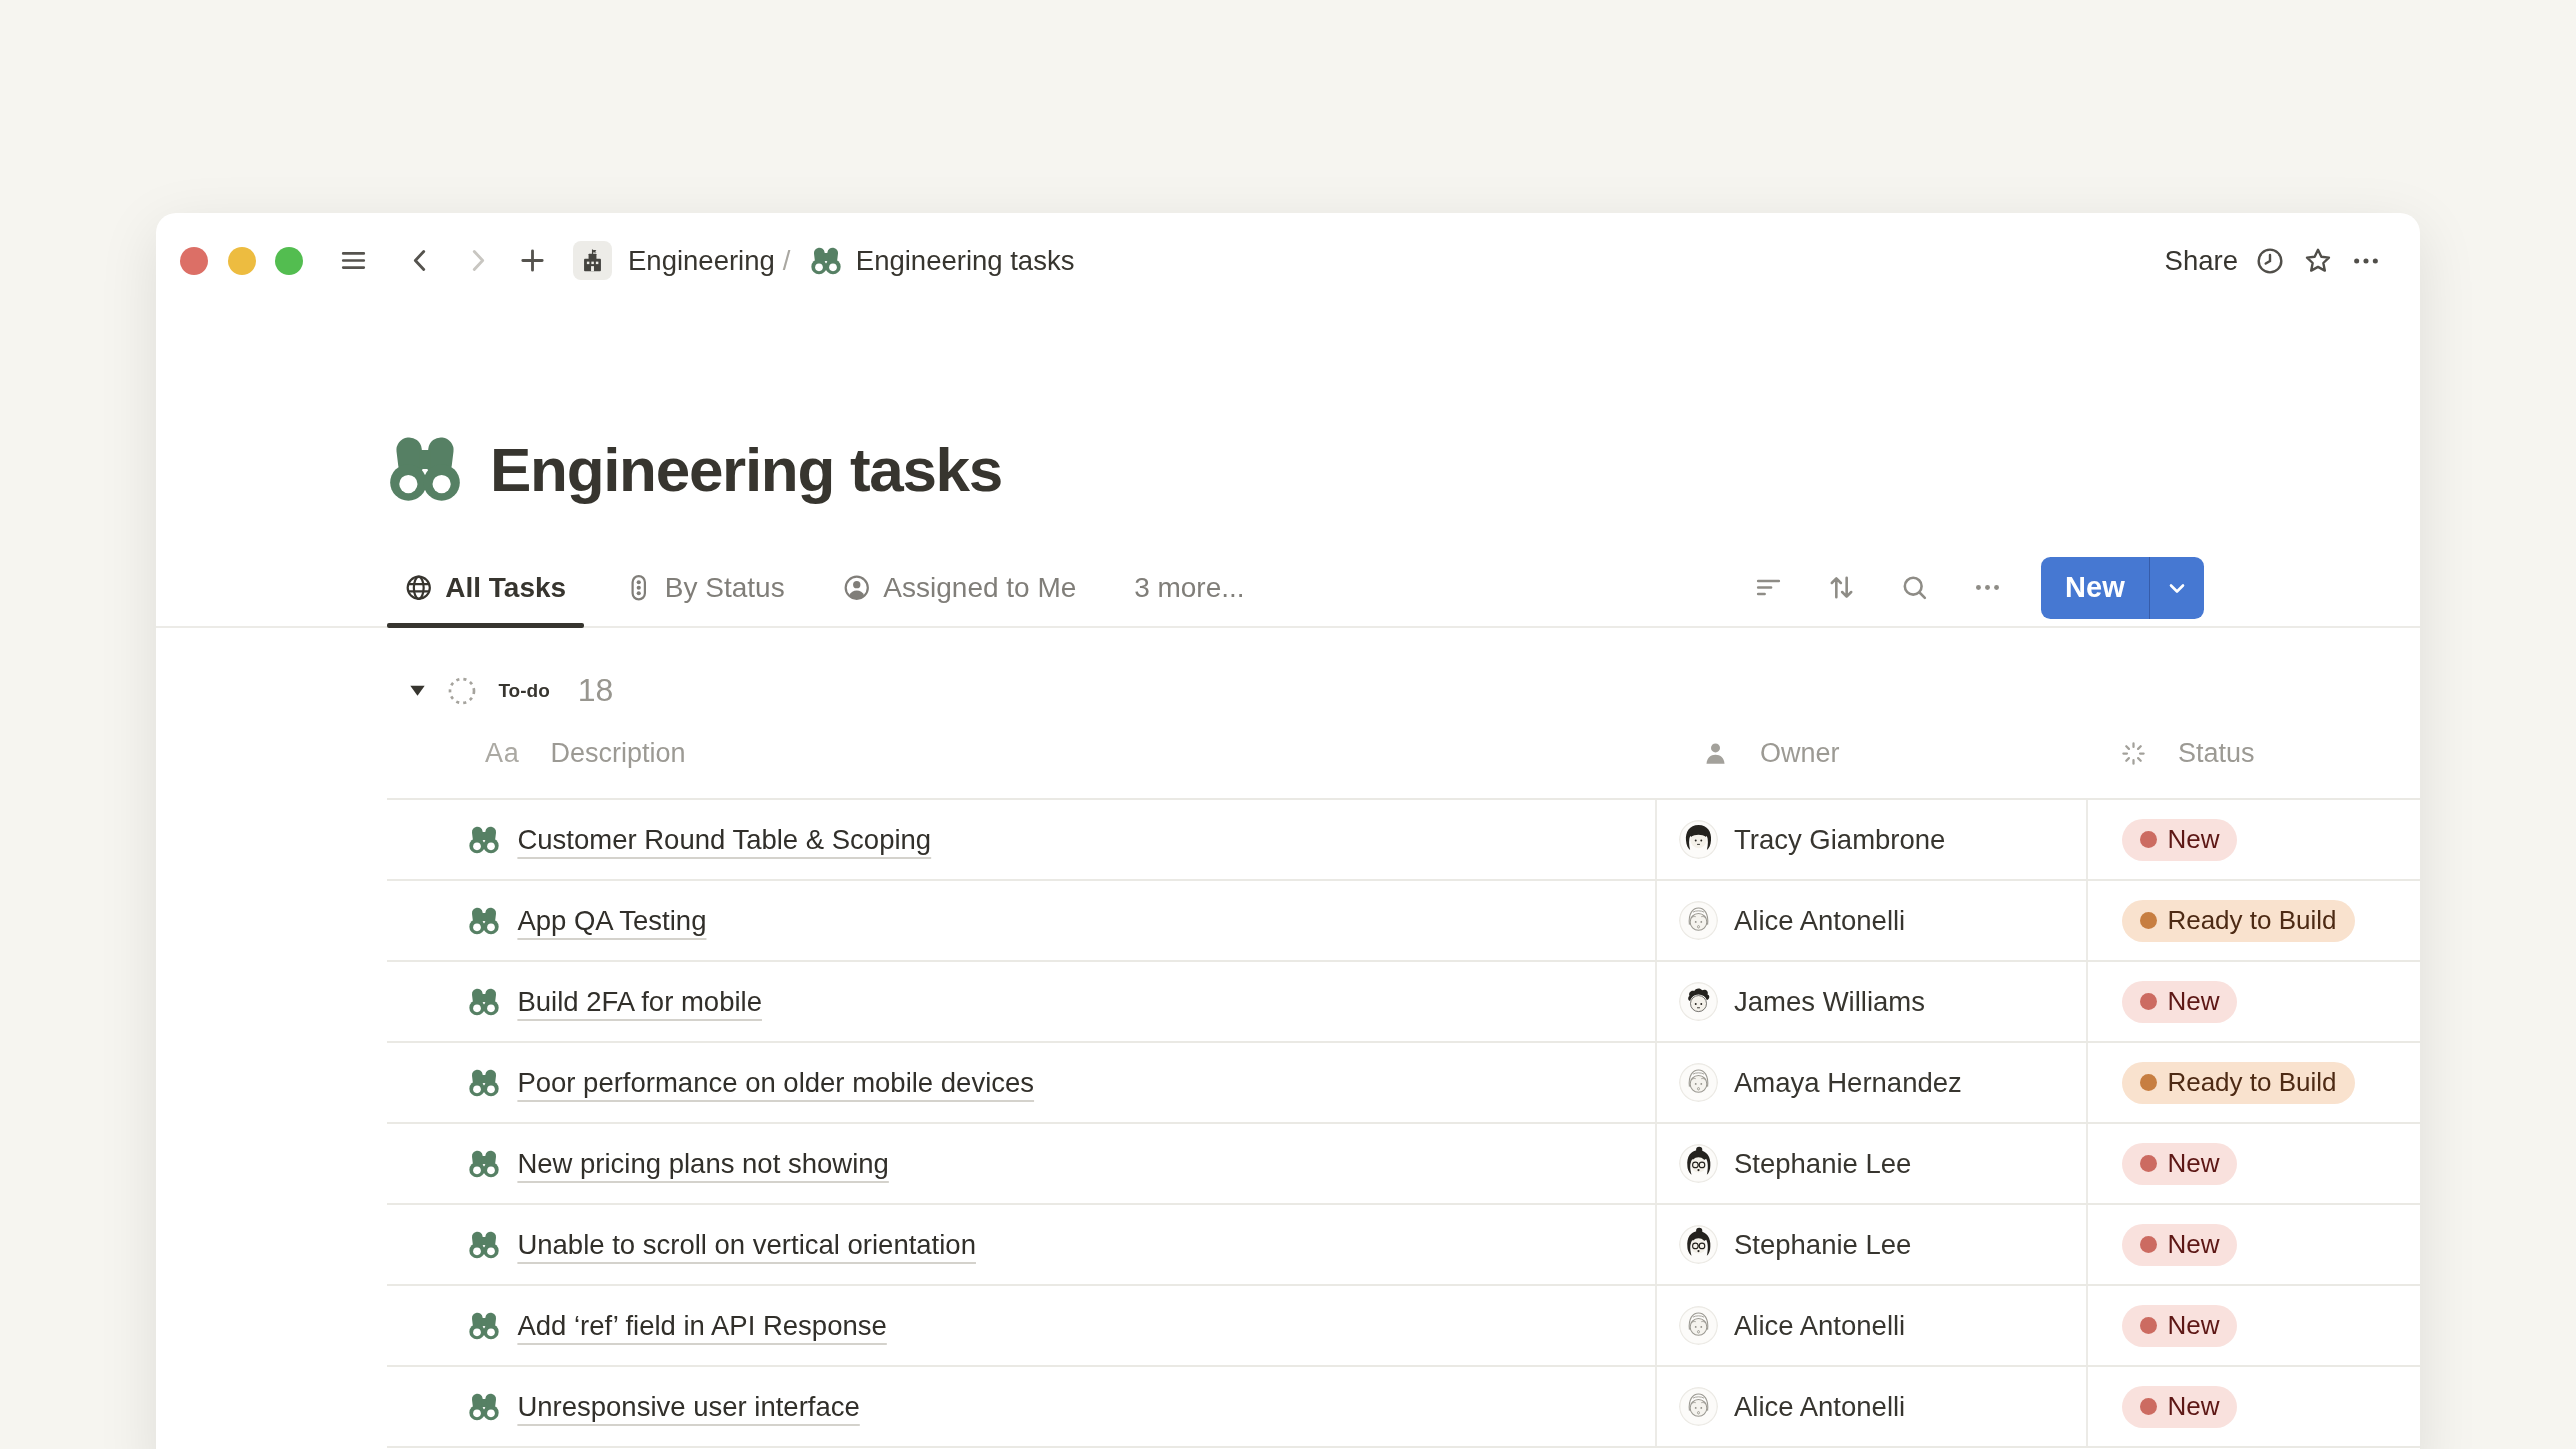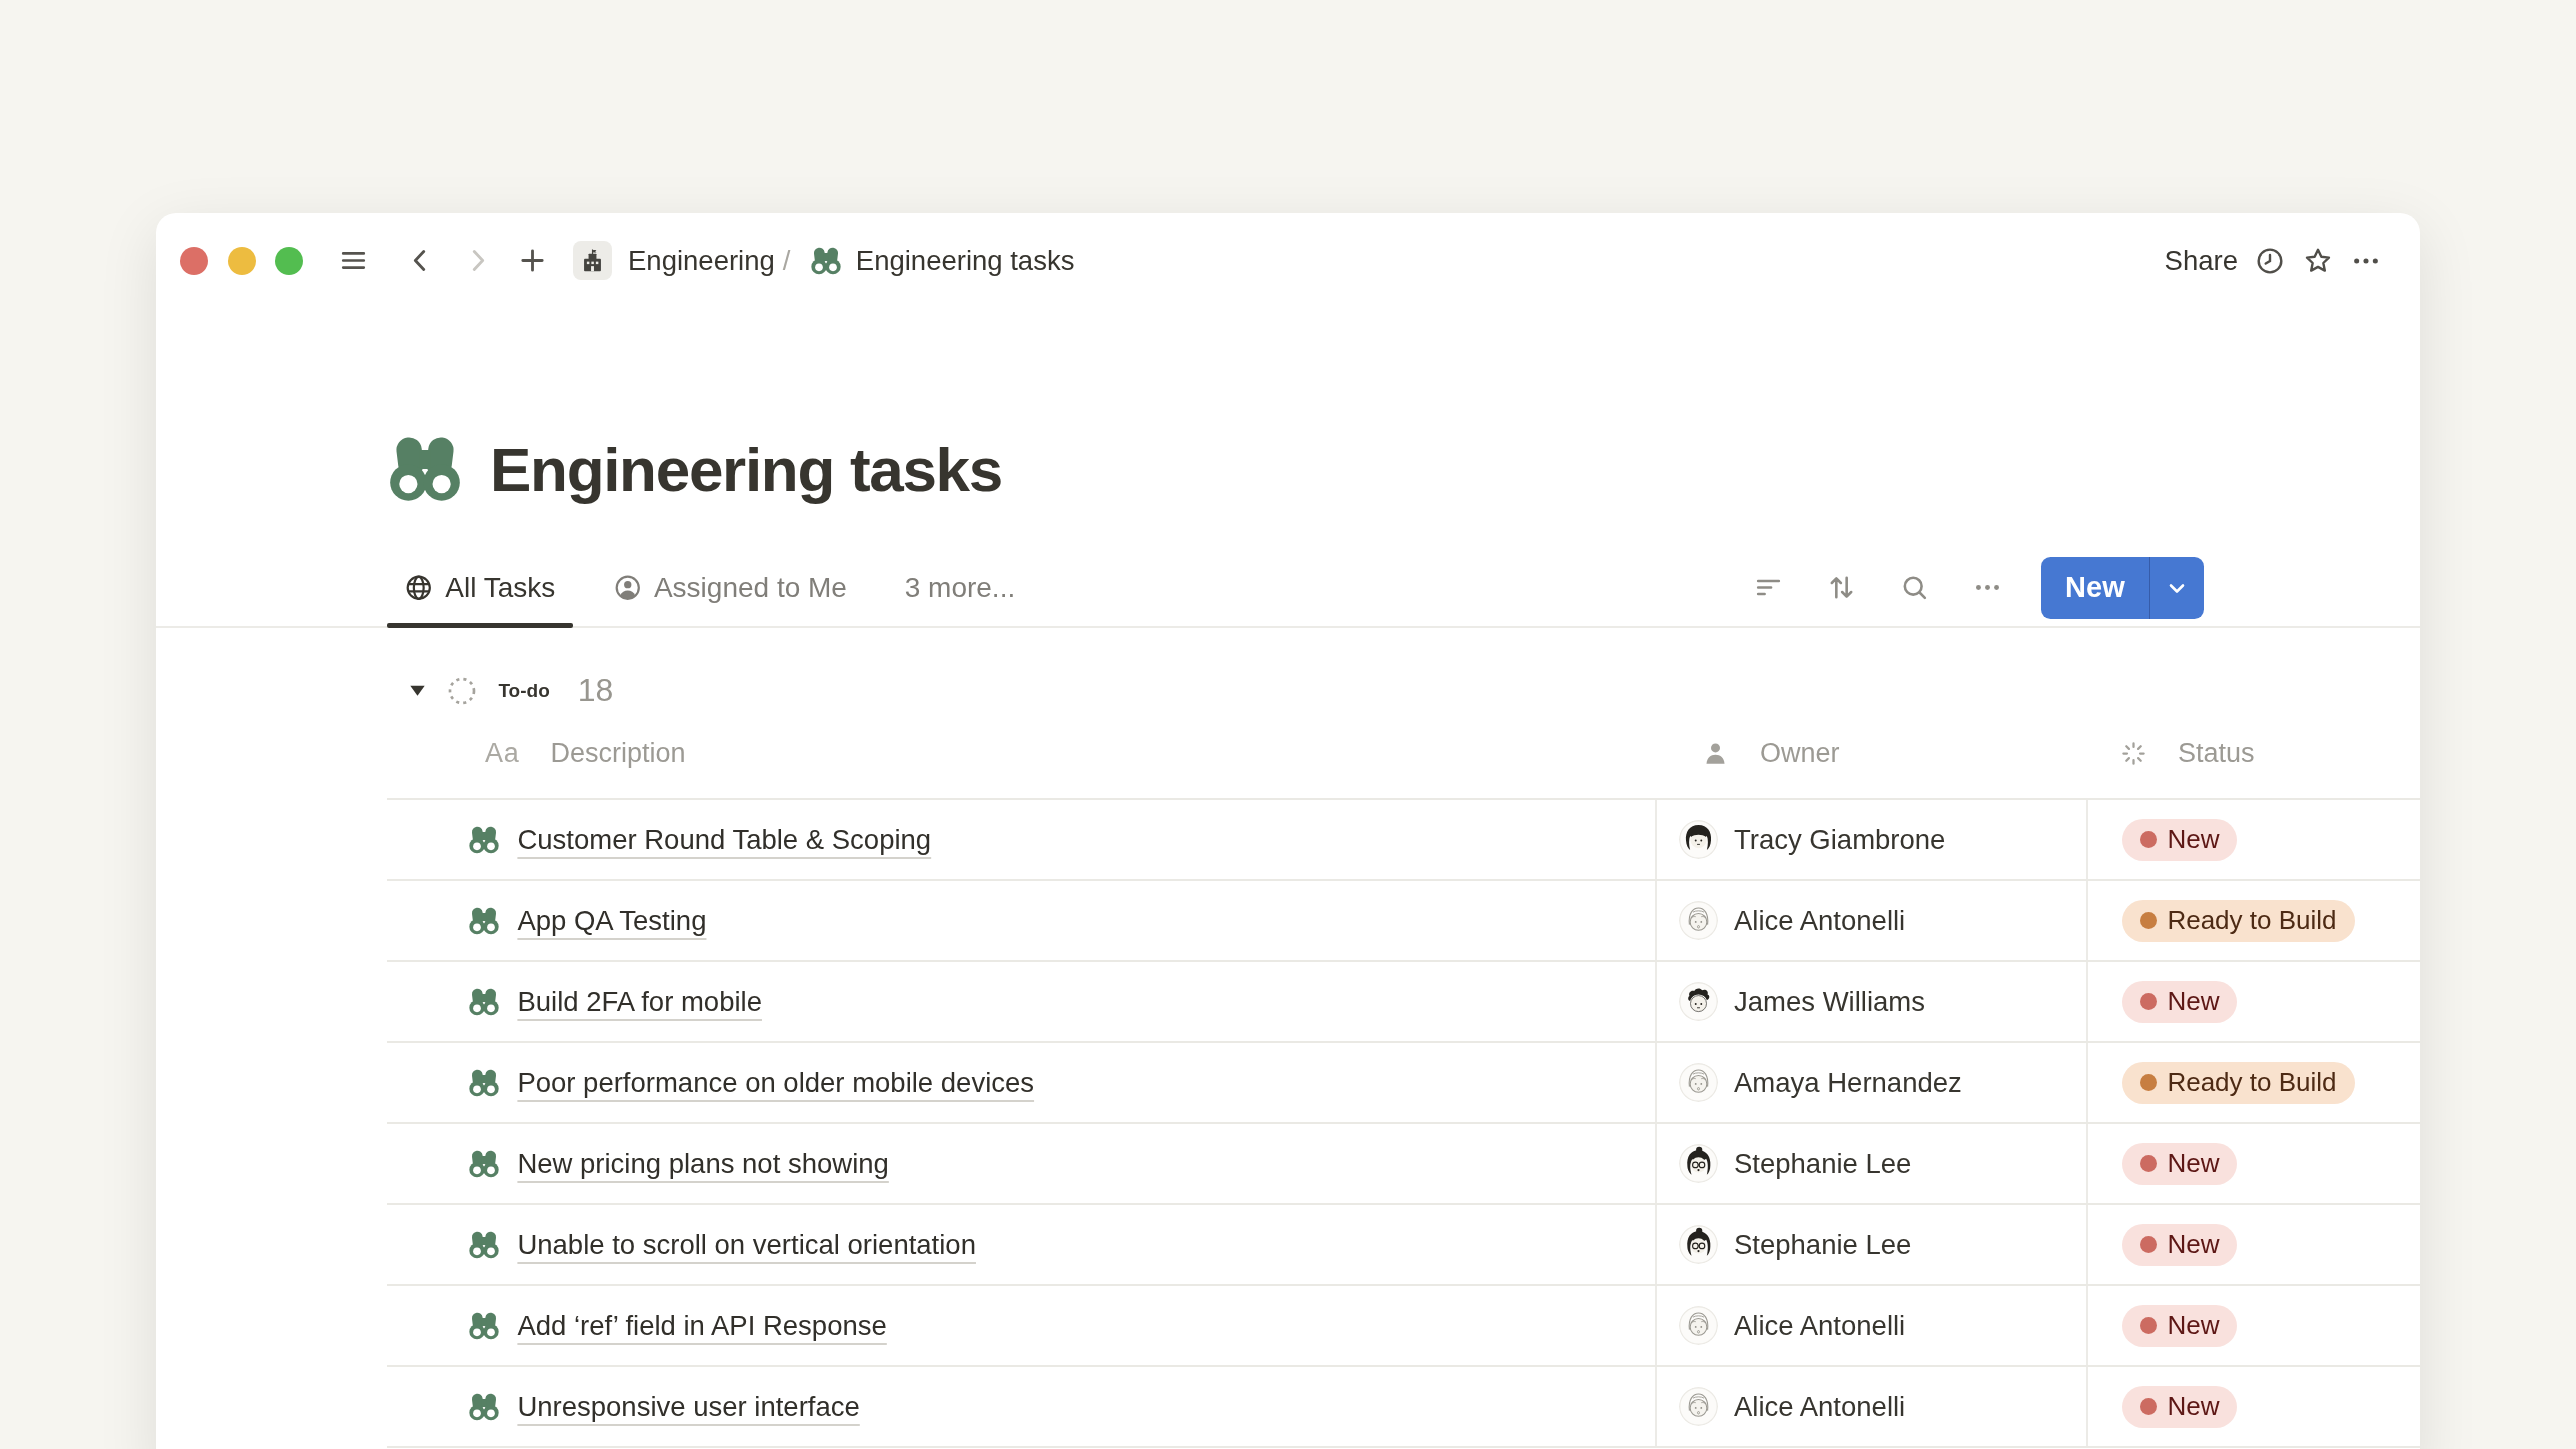--- a/index.html
+++ b/index.html
@@ -42,21 +42,21 @@
   
   .title-row{margin-top:123px;padding-left:231px;display:flex;align-items:center;gap:27px;}
   .title-icon{width:76px;height:76px;flex:none;color:var(--green);}
   .title-icon svg{width:100%;height:100%;}
   .page-title{font-size:62px;font-weight:700;letter-spacing:-1.3px;color:var(--text);}
 
   
   .tabs-row{margin-top:42px;display:flex;align-items:center;height:79px;padding:0 216px 0 231px;border-bottom:2px solid var(--divider);}
   .tabs{display:flex;height:100%;gap:23px;}
   .tab{display:flex;align-items:center;gap:11.4px;padding:0 17.4px;height:100%;position:relative;color:#807E79;font-size:28px;cursor:pointer;white-space:nowrap;}
-  .tab.active{color:var(--text);font-weight:400;}
+  .tab.active{color:var(--text);font-weight:700;}
   .tab.active::after{content:'';position:absolute;left:0;right:0;bottom:-2px;height:4.7px;background:var(--text);border-radius:2px;}
   .tab-icon{width:29.5px;height:29.5px;flex:none;}
   .tab-icon svg{width:100%;height:100%;}
   .controls{margin-left:auto;display:flex;align-items:center;gap:42px;}
   .ctl{width:31px;height:31px;color:#8E8C86;flex:none;}
   .ctl svg{width:100%;height:100%;}
   .new-btn{display:flex;height:62px;border-radius:9.4px;background:var(--blue);color:#fff;overflow:hidden;margin-left:-4px;cursor:pointer;}
   .new-main{padding:0 24px;font-size:29px;font-weight:600;display:flex;align-items:center;}
   .new-divider{width:1.3px;background:rgba(20,30,80,0.30);margin:0;}
   .new-caret{width:54px;display:flex;align-items:center;justify-content:center;}
@@ -204,20 +204,31 @@
     <div class="tabs" id="tabs">
   <div class="tab active">
     <span class="tab-icon"><svg viewBox="0 0 24 24" fill="none" stroke="currentColor" stroke-width="1.8">
               <circle cx="12" cy="12" r="9"></circle>
               <ellipse cx="12" cy="12" rx="4" ry="9"></ellipse>
               <path d="M3.5 9h17M3.5 15h17"></path>
             </svg></span>
     <span class="tab-label">All Tasks</span>
   </div>
 
+  <div class="tab">
+    <span class="tab-icon"><svg viewBox="0 0 24 24">
+              <rect x="7" y="2.5" width="10" height="19" rx="5" fill="none" stroke="currentColor" stroke-width="1.8"></rect>
+              <g fill="currentColor">
+                <circle cx="12" cy="7.5" r="1.7"></circle>
+                <circle cx="12" cy="12" r="1.7"></circle>
+                <circle cx="12" cy="16.5" r="1.7"></circle>
+              </g>
+            </svg></span>
+    <span class="tab-label">By Status</span>
+  </div>
 
   <div class="tab">
     <span class="tab-icon"><svg viewBox="0 0 24 24">
               <circle cx="12" cy="12" r="9" fill="none" stroke="currentColor" stroke-width="1.8"></circle>
               <circle cx="12" cy="9.5" r="3" fill="currentColor"></circle>
               <path d="M5.9 18.4C7.1 15.7 9.3 14.3 12 14.3s4.9 1.4 6.1 4.1A9 9 0 0 1 12 21a9 9 0 0 1-6.1-2.6z" fill="currentColor"></path>
             </svg></span>
     <span class="tab-label">Assigned to Me</span>
   </div>
 

